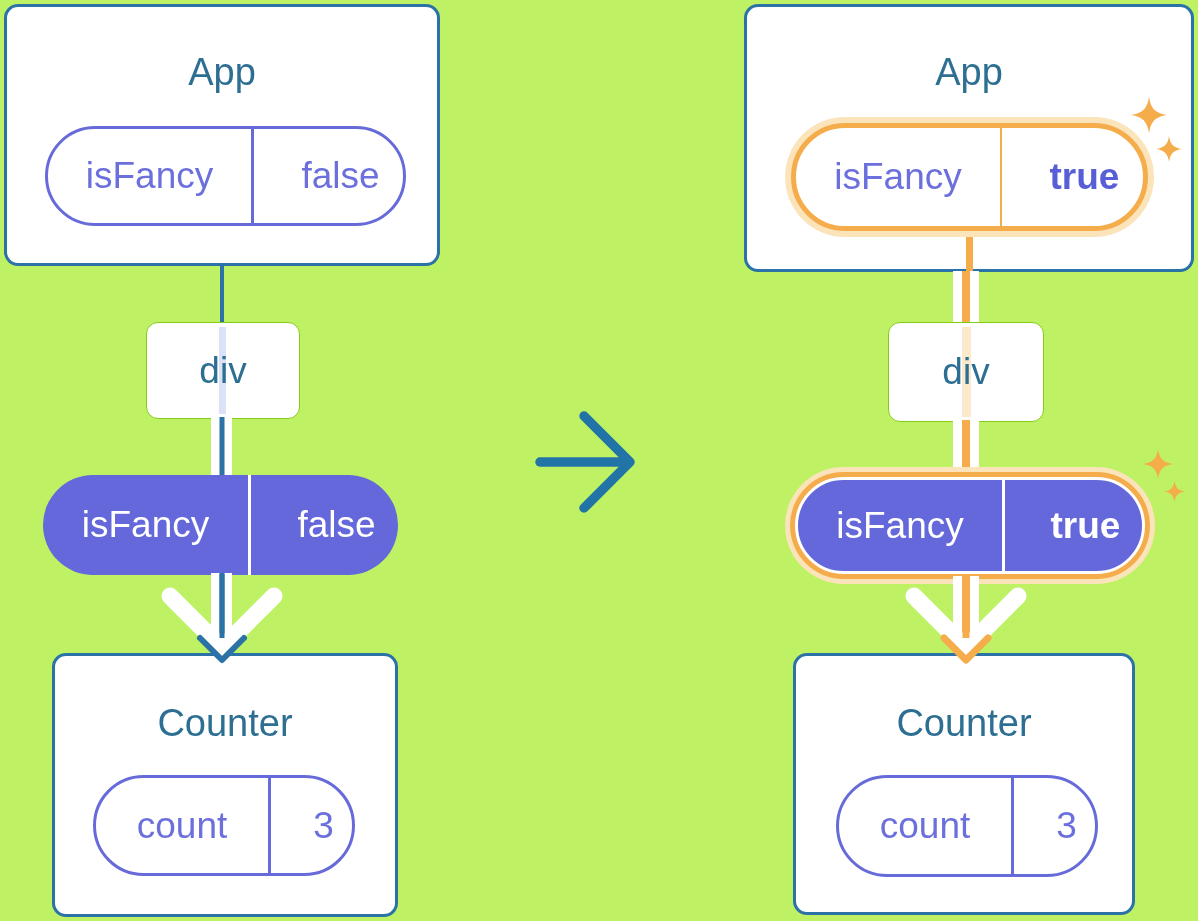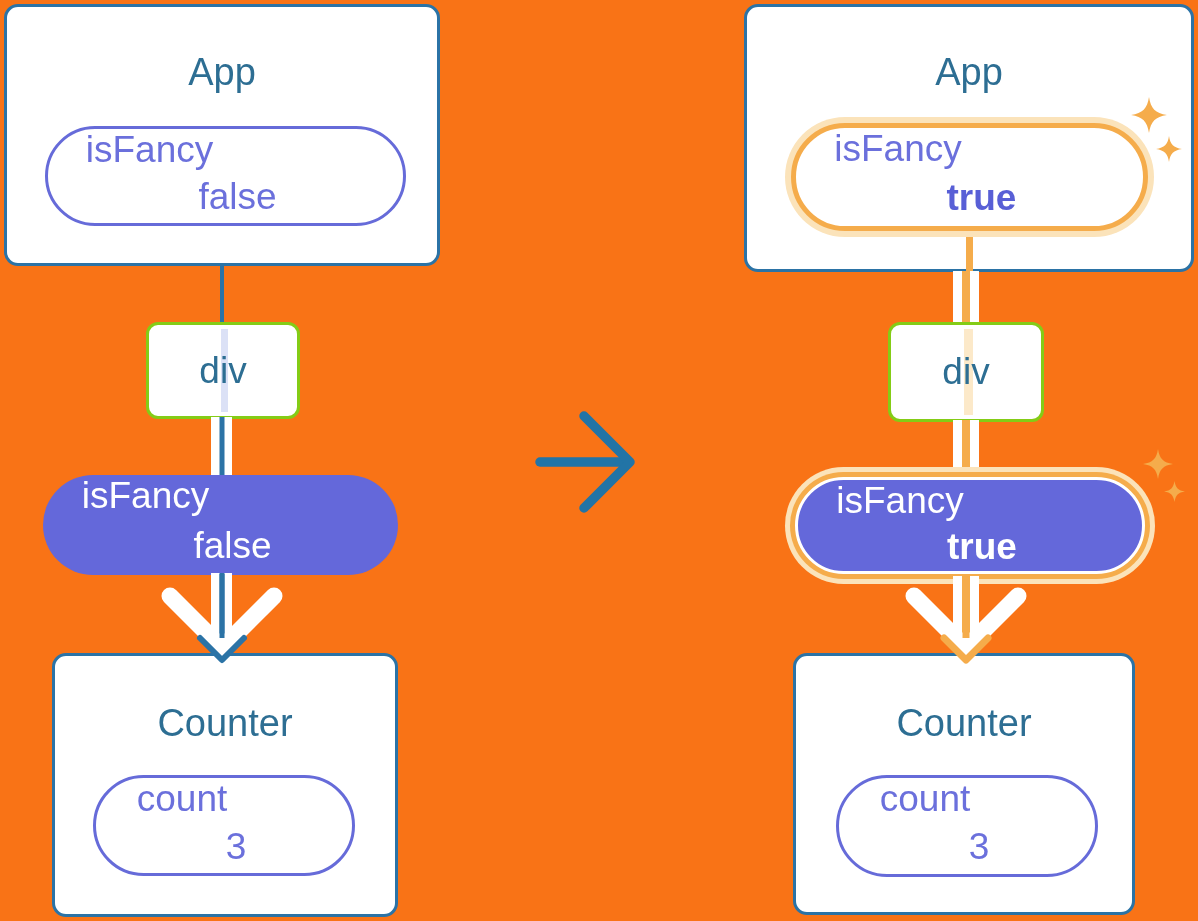--- a/index.html
+++ b/index.html
@@ -1,34 +1,34 @@
 <!DOCTYPE html>
 <html><head>
 <meta charset="utf-8">
 <style>
   html,body{margin:0;padding:0;}
   .canvas{
     position:relative; width:1198px; height:921px;
-    background:#f97316; overflow:hidden;
+    background:#bef264; overflow:hidden;
     font-family:"Liberation Sans", sans-serif;
   }
   
   .card{
     position:absolute; background:#fff;
     border:3px solid #2b73a6; border-radius:14px;
     box-sizing:border-box;
   }
   .card-title{
     position:absolute; left:0; right:0; text-align:center;
     color:#2d6e93; font-size:38px; font-weight:500;
   }
   
   .pill{
     position:absolute; display:flex; align-items:stretch;
-    border-radius:999px; box-sizing:border-box; overflow:hidden;flex-direction:column;
+    border-radius:999px; box-sizing:border-box; overflow:hidden;
   }
   .pill .cell{
     display:flex; align-items:center; justify-content:center;
     font-size:37px; white-space:nowrap;
   }
   .pill .cell.label{flex:0 0 auto;}
   .pill .cell.value{flex:1 1 auto;padding-left:24px;}
   .pill .divider{flex:0 0 auto; width:3px;}
   .pill-outline{ background:#fff; border:3px solid #666bd9; color:#6b70dc; }
   .pill-outline .divider{ background:#666bd9; }
@@ -51,21 +51,21 @@
   .vline{ position:absolute; }
   .pipe{ position:absolute; background:#fff; }
   .pipe .core{
     position:absolute; left:50%; top:0; bottom:0; transform:translateX(-50%);
   }
   .pipe.teal .core{ width:5px; background:#2b73a6; }
   .pipe.orange .core{ width:8px; background:#f5ac4b; }
   .fade-line{ position:absolute; top:4px; bottom:4px; }
   .div-box{
     position:absolute; background:#fff;
-    border:3px solid #84cc16; border-radius:12px; box-sizing:border-box;
+    border:1px solid #84cc16; border-radius:12px; box-sizing:border-box;
   }
   .div-box .div-title{
     position:absolute; inset:0; display:flex; align-items:center; justify-content:center;
     color:#2d6e93; font-size:37px; font-weight:500; z-index:2;
   }
   svg{ position:absolute; display:block; }
 </style>
 </head>
 <body>
 

